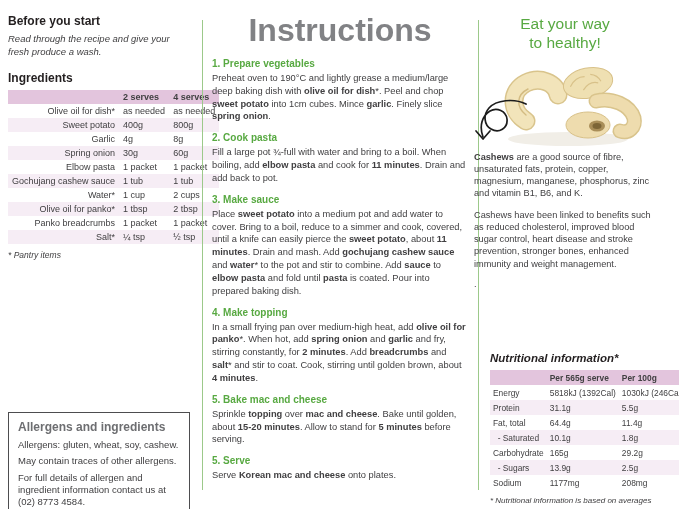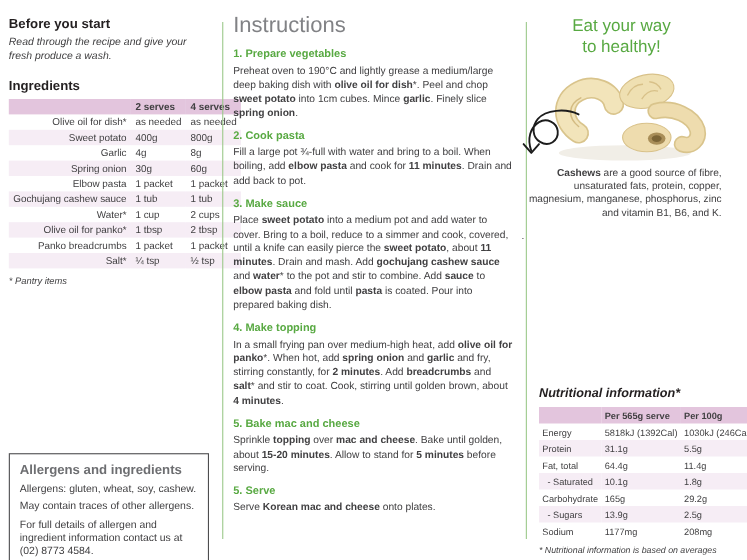--- a/index.html
+++ b/index.html
@@ -24,31 +24,31 @@
   .ing-table th:nth-child(1),.ing-table td:nth-child(1){width:96px;text-align:right;}
   .footnote{margin:6px 0 0 0;font-size:8.5px;font-style:italic;color:#414042;}
 
   .allergens{position:absolute;left:8px;top:412px;width:182px;box-sizing:border-box;border:1px solid #4d4d4f;padding:7px 9px 8px 9px;background:#fff;}
   .allergens h3{margin:0 0 5px 0;font-size:12px;font-weight:700;color:var(--allergens-title-gray,#6d6e71);}
   .allergens p{margin:0 0 4px 0;font-size:9.5px;line-height:1.3;color:#414042;}
   .allergens p:last-child{margin-bottom:0;}
 
   
   .col-mid{position:absolute;left:212px;top:10px;width:256px;}
-  .col-mid h1{margin:2px 0 6px 0;text-align:left;font-size:20px;font-weight:400;color:var(--instructions-title-gray,#818285);}
+  .col-mid h1{margin:2px 0 6px 0;text-align:center;font-size:32px;font-weight:700;color:var(--instructions-title-gray,#818285);}
   .step-heading{margin:9px 0 3px 0;font-size:10px;font-weight:700;color:var(--accent-green,#58a942);}
   .step-body{margin:0;font-size:9.3px;line-height:1.38;color:#414042;}
 
   
   .col-right{position:absolute;left:474px;top:12px;width:182px;}
   .headline{margin:2px 0 4px 0;text-align:center;font-size:15.5px;line-height:1.25;font-weight:400;color:var(--accent-green,#58a942);white-space:pre-line;}
   .photo-wrap{position:relative;height:94px;}
   .photo-wrap svg{position:absolute;left:22px;top:0;}
   .arrow{position:absolute;left:-4px;top:84px;}
-  .col-right .body{margin:0 0 9px 0;font-size:9.2px;line-height:1.33;color:#414042;text-align:right;}
+  .col-right .body{margin:0 0 9px 0;font-size:9.2px;line-height:1.33;color:#414042;}
   .col-right .tiny{margin:0;font-size:9.2px;}
 
   .nutrition{position:absolute;left:490px;top:352px;width:182px;}
   .nutrition h3{margin:0 0 6px 0;font-size:11.5px;font-weight:700;color:#231f20;font-style:italic;}
   .nut-table{font-size:8.4px;}
   .nut-table th,.nut-table td{padding:2.5px 3px;text-align:left;white-space:nowrap;font-weight:400;}
   .nut-table thead th{background:var(--table-header-pink,#e3c5dd);font-weight:700;}
   .nut-table tbody tr:nth-child(even){background:var(--table-stripe-pink,#f6edf5);}
   .nut-table th:nth-child(1),.nut-table td:nth-child(1){width:58px;}
   .nut-table th:nth-child(2),.nut-table td:nth-child(2){width:70px;}
@@ -175,20 +175,21 @@
         <ellipse cx="101" cy="69" rx="4.5" ry="3" fill="#7c6536"></ellipse>
       </svg>
     </div>
 
     <svg class="arrow" width="60" height="60" viewBox="0 0 60 60">
       <path d="M56,8 C44,2 26,4 19,12 C13,19 14,29 21,33 C29,38 38,32 37,23 C36,15 27,11 20,15 C12,20 9,30 13,41" fill="none" stroke="#1c1c1c" stroke-width="1.7" stroke-linecap="round"></path>
       <polyline points="6,35 13,43 20,35" fill="none" stroke="#1c1c1c" stroke-width="1.7" stroke-linecap="round" stroke-linejoin="round"></polyline>
     </svg>
 
     <p class="body"><b>Cashews</b> are a good source of fibre, unsaturated fats, protein, copper, magnesium, manganese, phosphorus, zinc and vitamin B1, B6, and K.</p>
+    <p class="body">Cashews have been linked to benefits such as reduced cholesterol, improved blood sugar control, heart disease and stroke prevention, stronger bones, enhanced immunity and weight management.</p>
     <p class="tiny">.</p>
   </section>
 
   <section class="nutrition">
     <h3>Nutritional information*</h3>
     <table class="nut-table">
         <thead>
           <tr>
             <th></th>
             <th>Per 565g serve</th>

